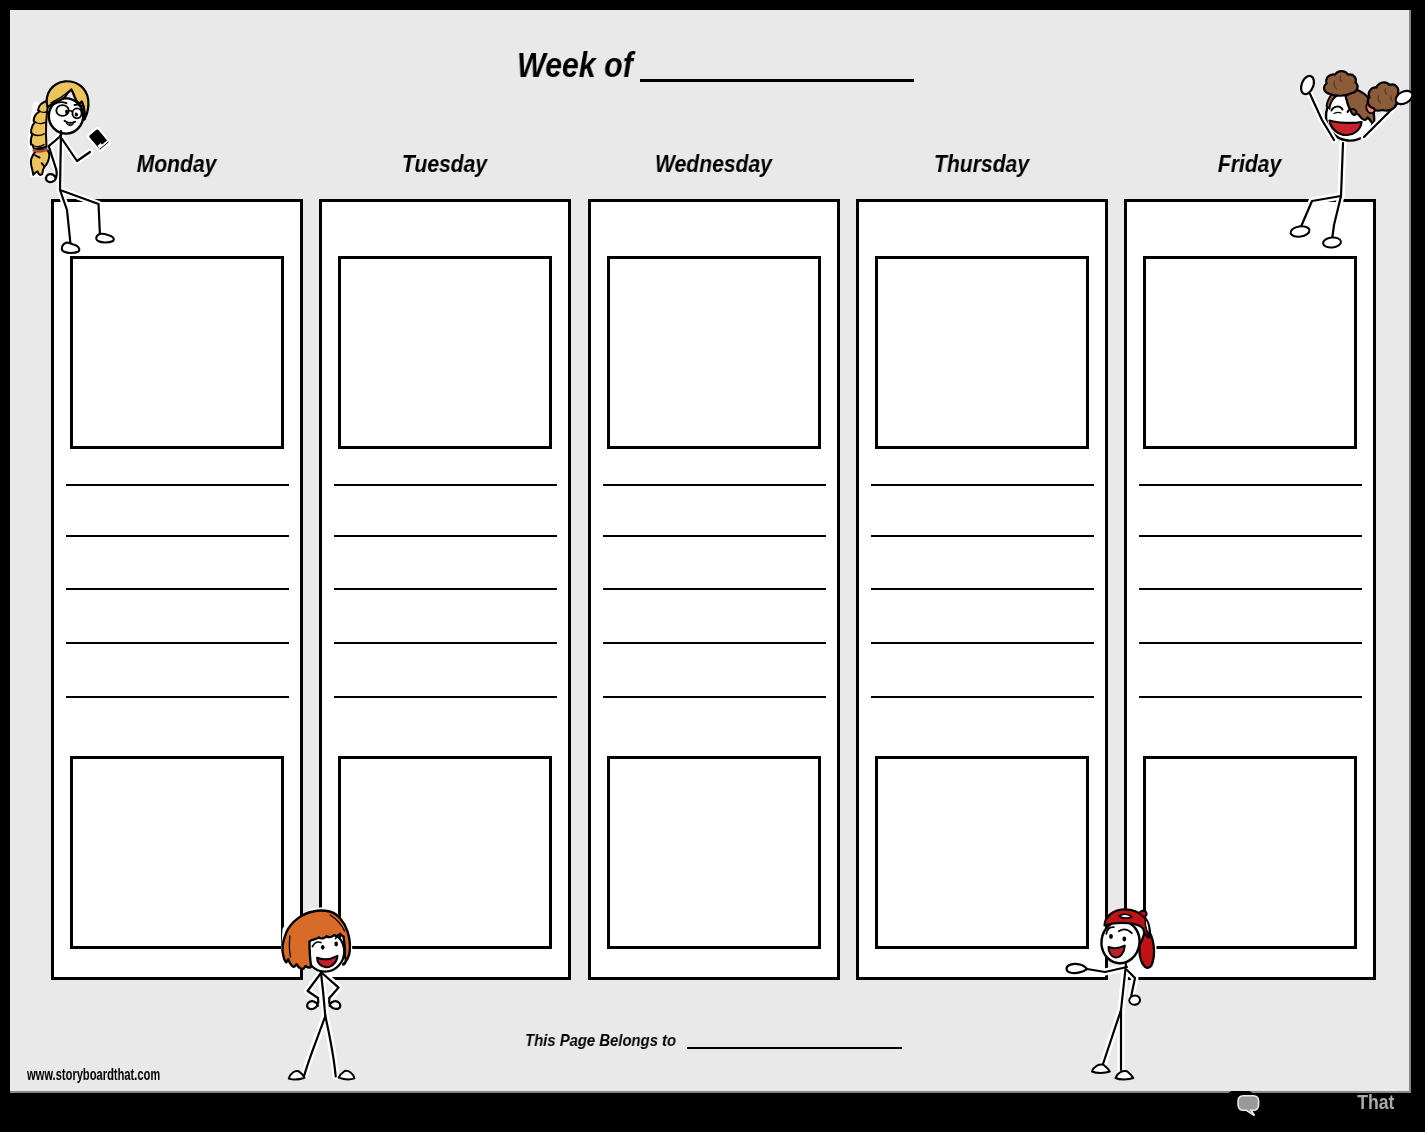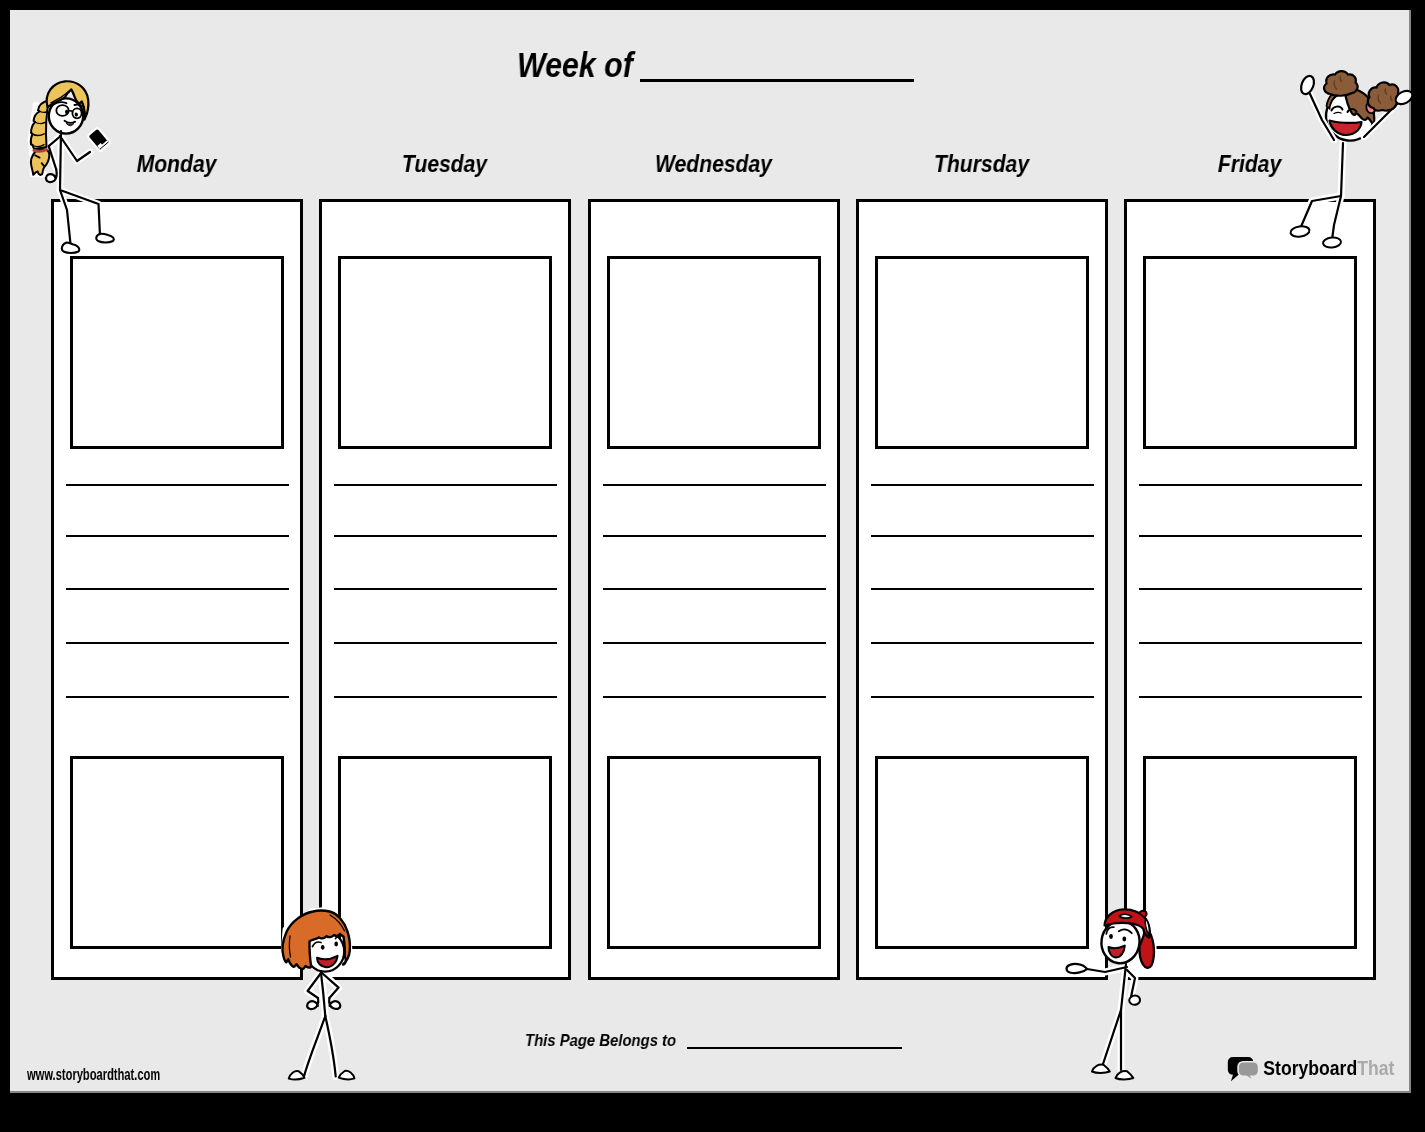--- a/index.html
+++ b/index.html
@@ -72,21 +72,21 @@
   <div class="ln" style="top:386px"></div>
   <div class="ln" style="top:440px"></div>
   <div class="ln" style="top:494px"></div>
   <div class="sq" style="top:554px"></div>
 </div>
 
 <div class="belong">This Page Belongs to</div>
 <div class="bline"></div>
 <div class="url">www.storyboardthat.com</div>
 
-<div class="abs" style="left:1225px;top:1053px;width:200px;height:34px;will-change:transform">
+<div class="abs" style="left:1225px;top:1087px;width:200px;height:34px;will-change:transform">
 <svg width="200" height="34" viewBox="0 0 200 34" xmlns="http://www.w3.org/2000/svg">
   <path d="M7.8 4 h15.5 a5 5 0 0 1 5 5 v7.8 a5 5 0 0 1 -5 5 h-9.7 l-7.7 6.4 2.1-6.4 a5 5 0 0 1 -5.2 -5 v-7.8 a5 5 0 0 1 5 -5 z" fill="#000"></path>
   <path d="M18.1 8.7 h10.5 a5 5 0 0 1 5 5 v4.6 a5 5 0 0 1 -5 5 h-2.5 l3.4 5.2 -8.2-5.2 h-3.2 a5 5 0 0 1 -5 -5 v-4.6 a5 5 0 0 1 5 -5 z" fill="#999" stroke="#e9e9e9" stroke-width="1.6"></path>
   <text transform="translate(38.3,21.8) scale(0.88,1)" font-family="Liberation Sans" font-size="20" font-weight="bold" fill="#000">Storyboard<tspan fill="#aaa">That</tspan></text>
 </svg>
 </div>
 
 <svg class="abs" style="left:24px;top:74px" width="94" height="184" viewBox="24 74 94 184" xmlns="http://www.w3.org/2000/svg">
  <g fill="none" stroke="#fff" stroke-width="6.5" stroke-linecap="round" stroke-linejoin="round">
   <path d="M61 131 L60 190"></path>

